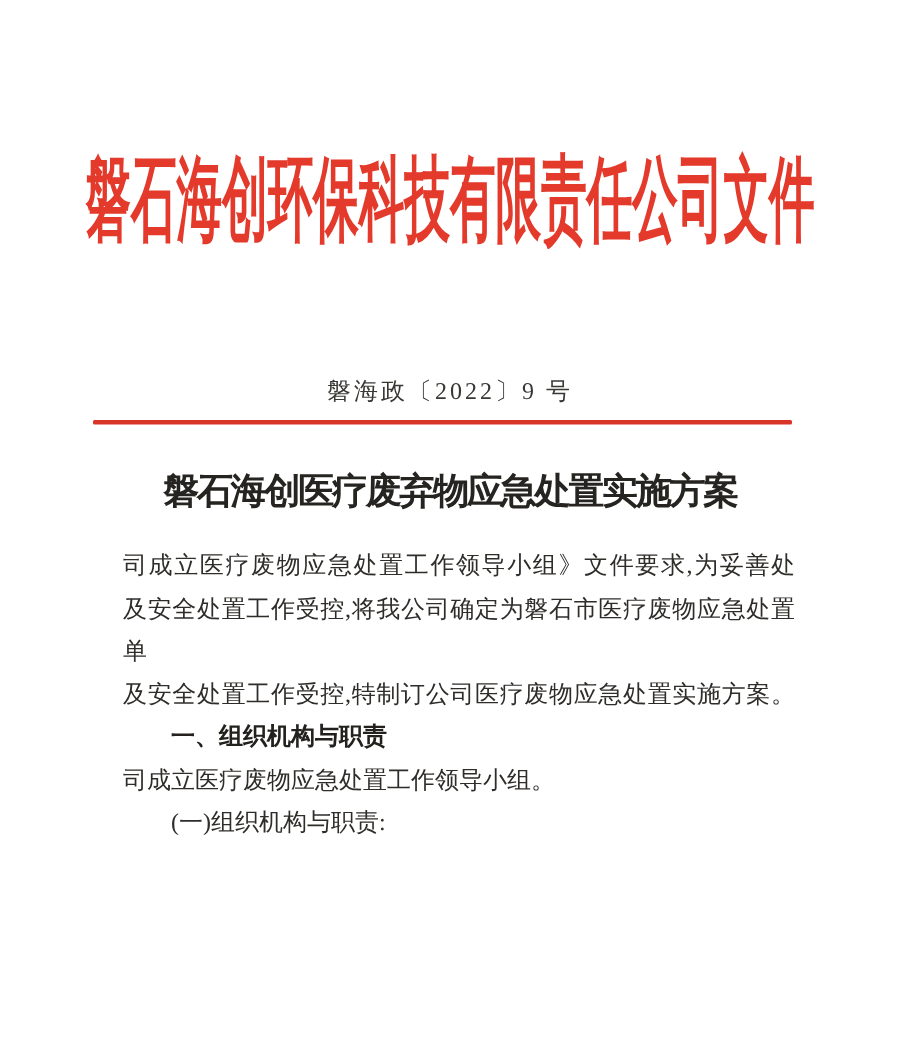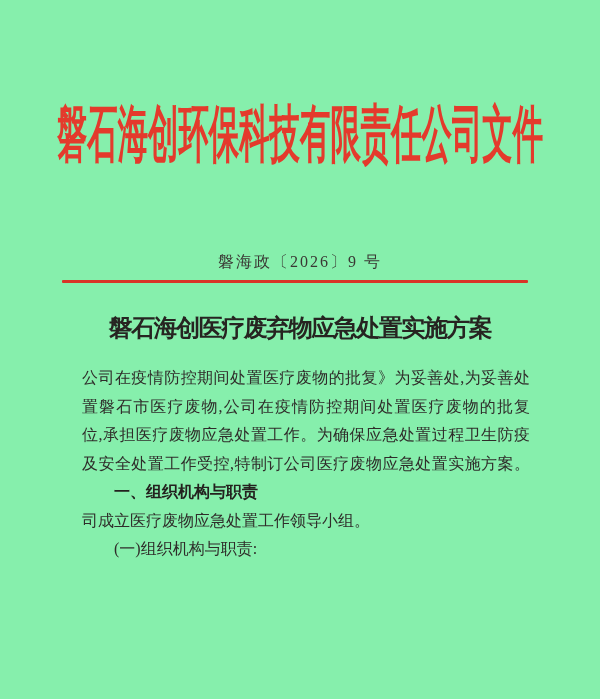--- a/index.html
+++ b/index.html
@@ -6,21 +6,21 @@
     margin: 0;
     padding: 0;
     background: #e8e8e8;
     font-family: "Liberation Serif", "DejaVu Serif", serif;
   }
   .page {
     position: relative;
     width: 600px;
     height: 699px;
     margin: 0 auto;
-    background: #86efac;
+    background: #ffffff;
     overflow: hidden;
     color: #33312e;
   }
   
   .org-title-wrap {
     position: absolute;
     top: 99px;
     left: 0;
     width: 600px;
     height: 70px;
@@ -89,31 +89,30 @@
 </style>
 </head>
 <body>
 
 <div class="page">
 
   <div class="org-title-wrap">
     <div class="org-title">磐石海创环保科技有限责任公司文件</div>
   </div>
 
-  <div class="doc-number">磐海政〔2026〕9 号</div>
+  <div class="doc-number">磐海政〔2022〕9 号</div>
 
   <div class="red-rule"></div>
 
   <h1 class="doc-title">磐石海创医疗废弃物应急处置实施方案</h1>
 
   <div class="body-text">
 
-    <div class="line full">公司在疫情防控期间处置医疗废物的批复》为妥善处,为妥善处</div>
-    <div class="line full">置磐石市医疗废物,公司在疫情防控期间处置医疗废物的批复</div>
-    <div class="line full">位,承担医疗废物应急处置工作。为确保应急处置过程卫生防疫</div>
+    <div class="line full">司成立医疗废物应急处置工作领导小组》文件要求,为妥善处</div>
+    <div class="line full">及安全处置工作受控,将我公司确定为磐石市医疗废物应急处置单</div>
     <div class="line full">及安全处置工作受控,特制订公司医疗废物应急处置实施方案。</div>
 
     <div class="line indent bold">一、组织机构与职责</div>
 
     <div class="line">司成立医疗废物应急处置工作领导小组。</div>
 
     <div class="line indent">(一)组织机构与职责:</div>
   </div>
 
 </div>

